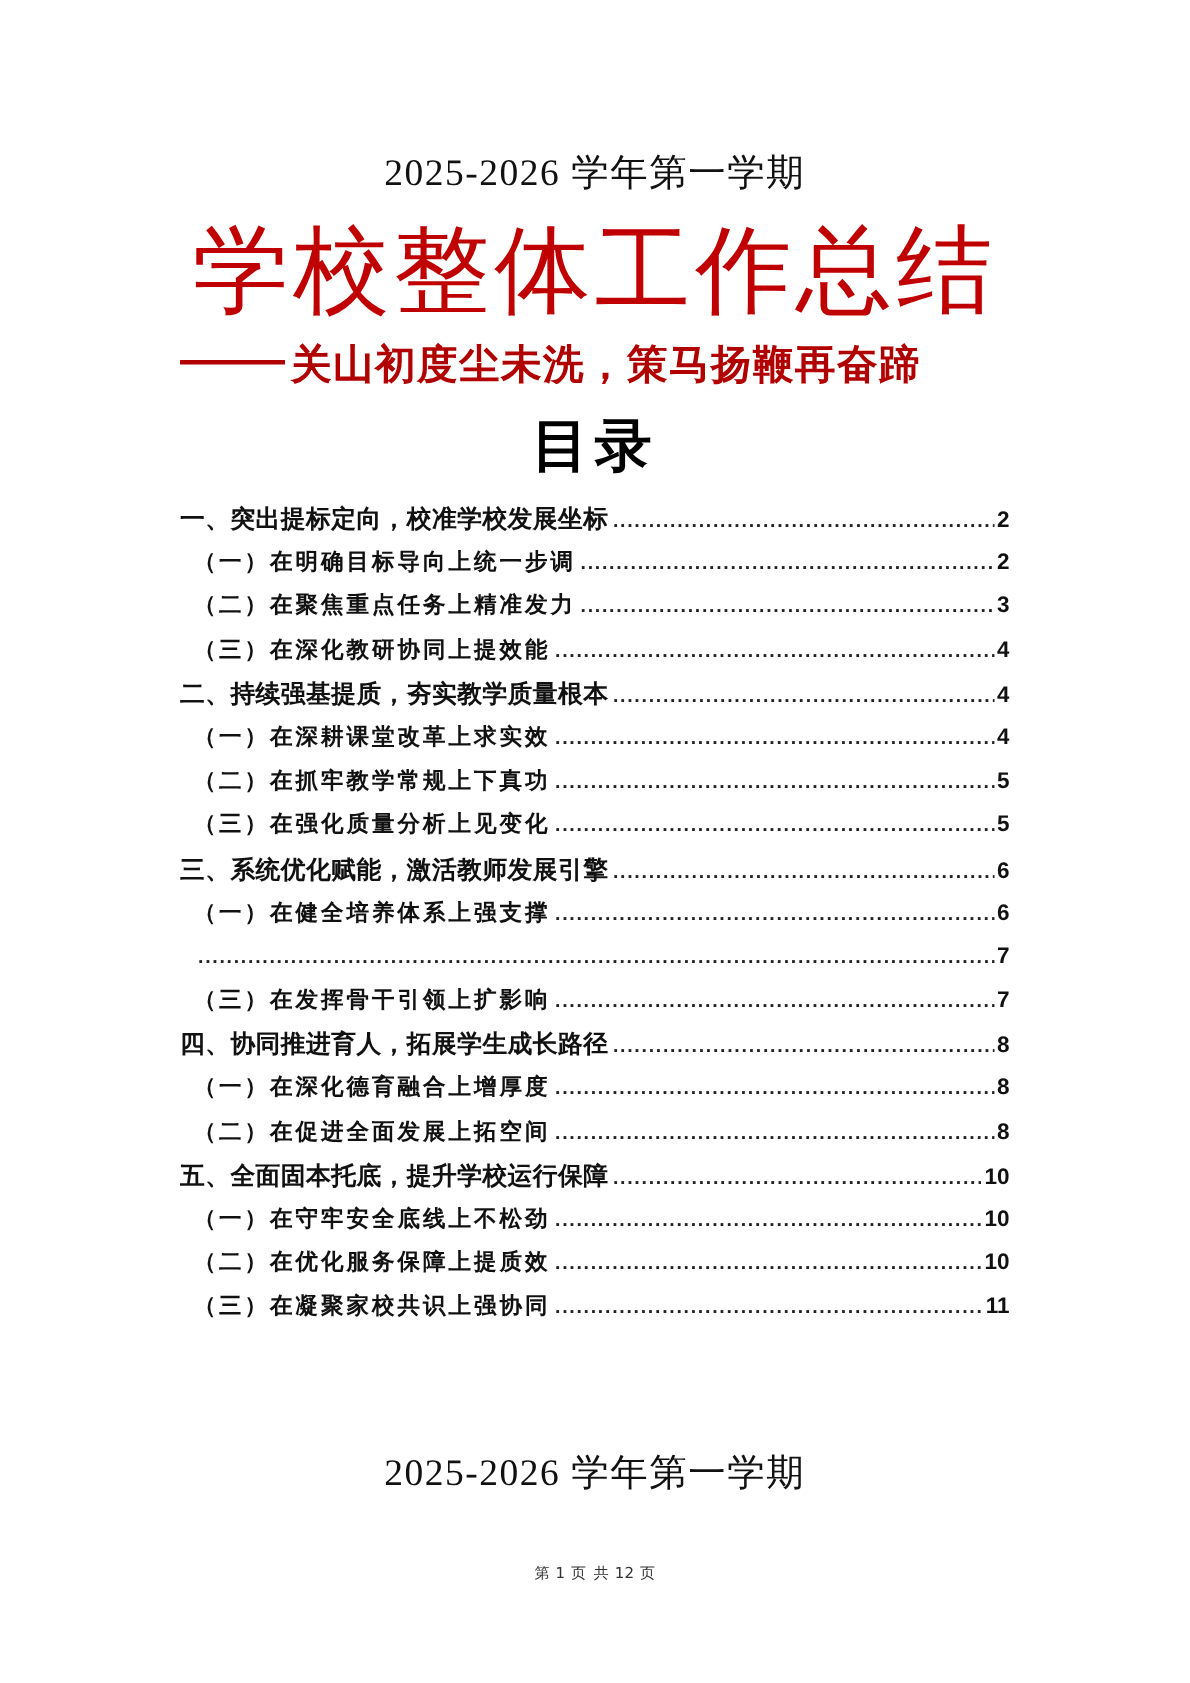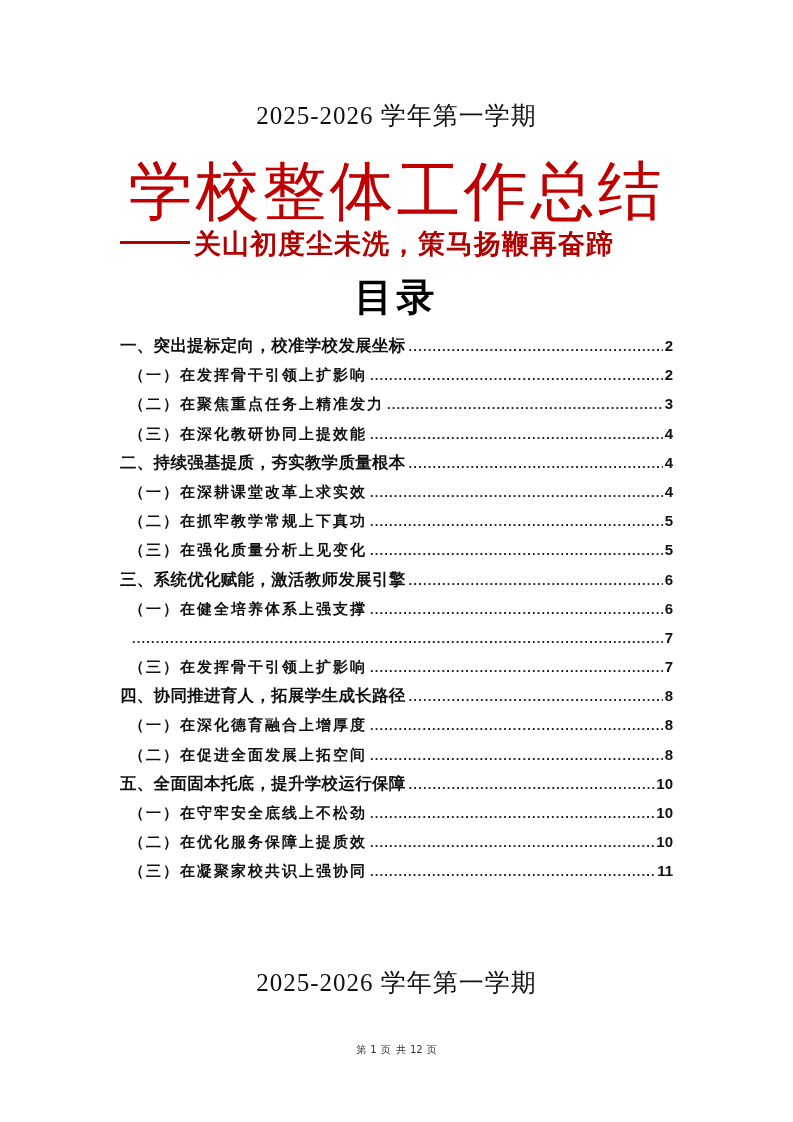--- a/index.html
+++ b/index.html
@@ -36,21 +36,20 @@
     .main-title {
       position: absolute;
       left: 0; width: 793px;
       top: 141px;
       text-align: center;
       font-family: "DejaVu Serif", "Liberation Serif", serif;
       font-size: 64px;
       line-height: 80px;
       letter-spacing: 3px;
       color: #C00000;
-      margin-top: 10px;
     }
     .sub-title {
       position: absolute;
       left: 120px;
       top: 225px;
       font-family: "DejaVu Serif", "Liberation Serif", serif;
       font-size: 27px;
       line-height: 38px;
       font-weight: bold;
       letter-spacing: 1px;
@@ -168,21 +167,21 @@
 
   <div class="toc-heading">目录</div>
 
   <nav class="toc">
     <a class="toc-row level-1">
         <span class="label">一、突出提标定向，校准学校发展坐标</span>
         <span class="leader"></span>
         <span class="page-num">2</span>
       </a>
     <a class="toc-row level-2">
-        <span class="label">（一）在发挥骨干引领上扩影响</span>
+        <span class="label">（一）在明确目标导向上统一步调</span>
         <span class="leader"></span>
         <span class="page-num">2</span>
       </a>
     <a class="toc-row level-2">
         <span class="label">（二）在聚焦重点任务上精准发力</span>
         <span class="leader"></span>
         <span class="page-num">3</span>
       </a>
     <a class="toc-row level-2">
         <span class="label">（三）在深化教研协同上提效能</span>

